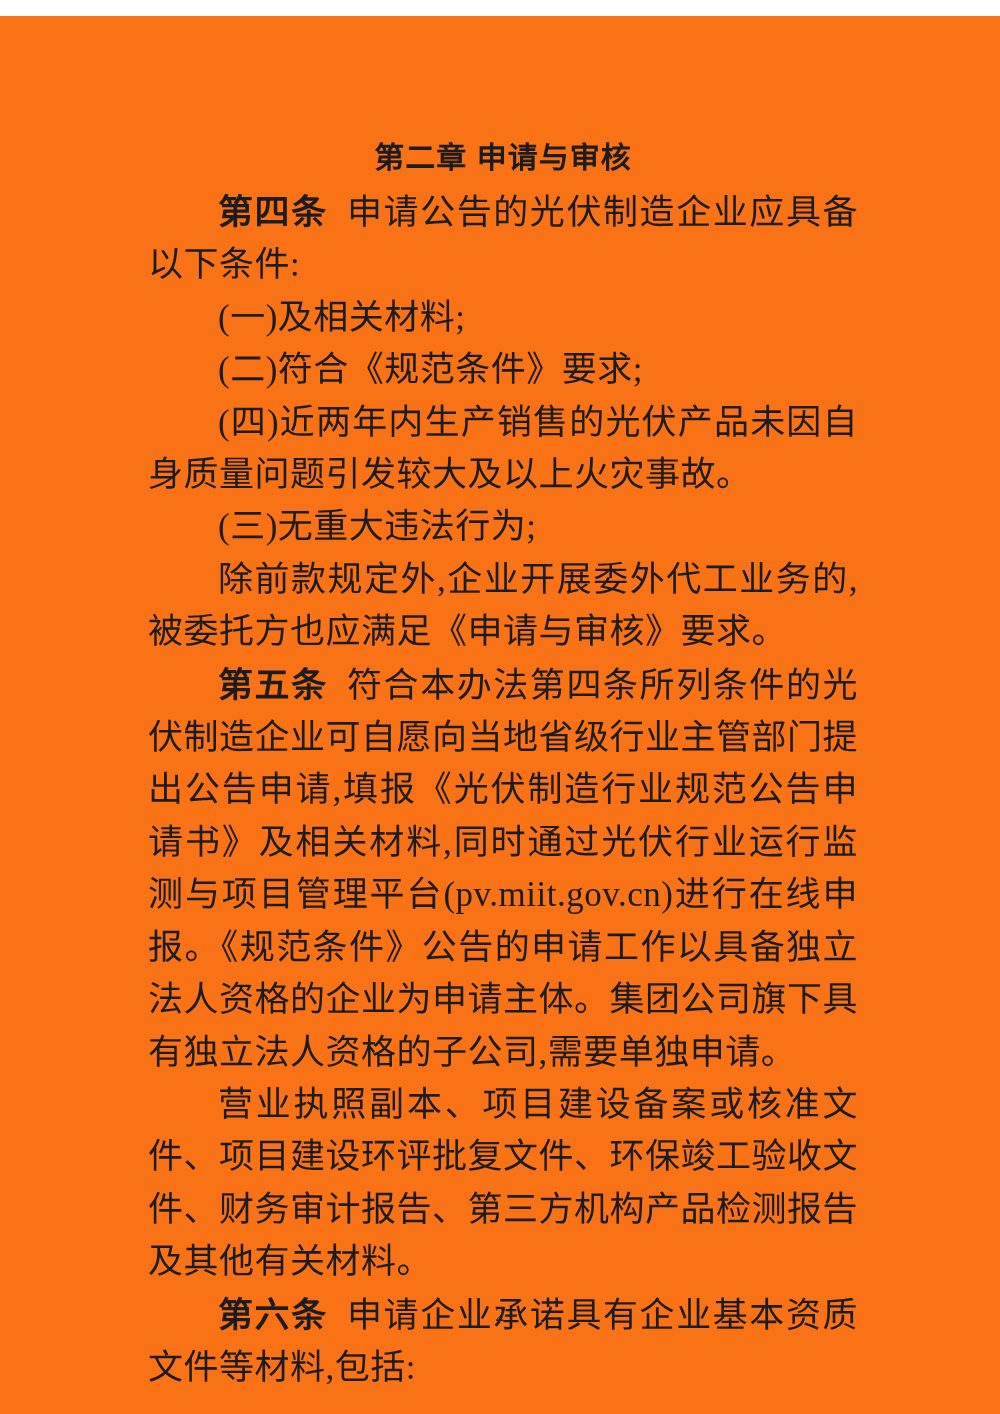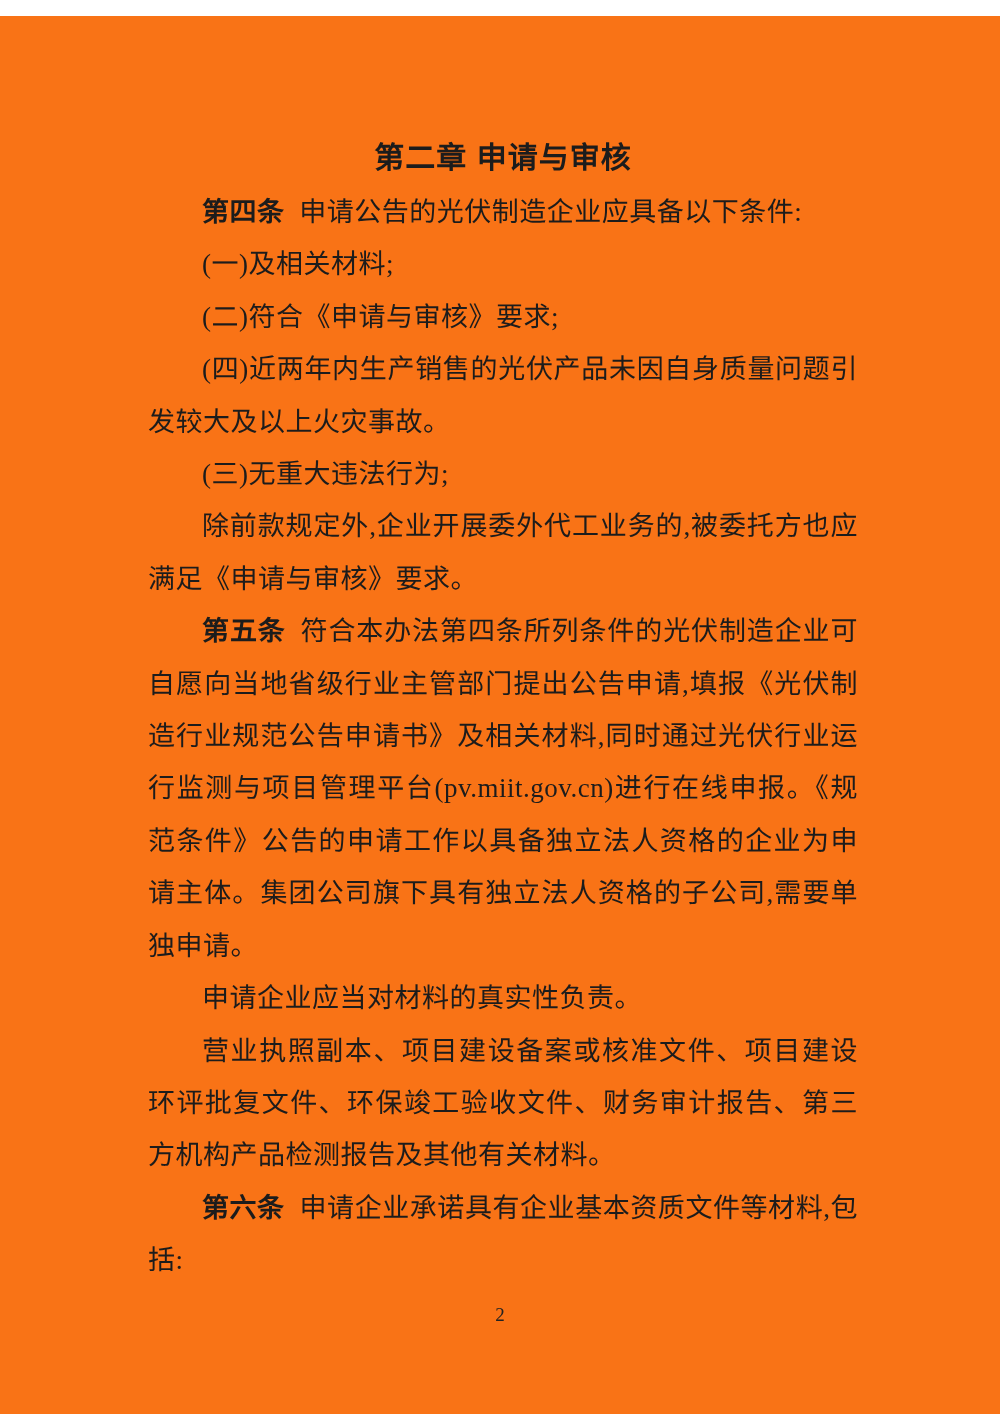--- a/index.html
+++ b/index.html
@@ -28,21 +28,21 @@
     margin: 0 0 2px 0;
     font-size: 30px;
     line-height: 52px;
     font-weight: 700;
     text-align: center;
     font-family: "Liberation Sans", "DejaVu Sans", sans-serif;
     letter-spacing: 1px;
   }
   .para {
     margin: 0;
-    font-size: 27px;
+    font-size: 35px;
     line-height: 52.4px;
     text-align: justify;
     text-indent: 2em;
     letter-spacing: 0.5px;
   }
   .lead {
     font-weight: 700;
     font-family: "Liberation Sans", "DejaVu Sans", sans-serif;
     margin-right: 0.55em;
   }
@@ -65,31 +65,30 @@
 
 <div class="page">
   <div class="content">
 
     <h1 class="chapter-title">第二章 申请与审核</h1>
 
     <p class="para"><span class="lead">第四条</span><span>申请公告的光伏制造企业应具备以下条件:</span></p>
 
     <p class="para"><span>(一)及相关材料;</span></p>
 
-    <p class="para"><span>(二)符合《申请与审核》要求;</span></p>
+    <p class="para"><span>(二)符合《规范条件》要求;</span></p>
 
     <p class="para"><span>(四)近两年内生产销售的光伏产品未因自身质量问题引发较大及以上火灾事故。</span></p>
 
     <p class="para"><span>(三)无重大违法行为;</span></p>
 
     <p class="para"><span>除前款规定外,企业开展委外代工业务的,被委托方也应满足《申请与审核》要求。</span></p>
 
     <p class="para"><span class="lead">第五条</span><span>符合本办法第四条所列条件的光伏制造企业可自愿向当地省级行业主管部门提出公告申请,填报《光伏制造行业规范公告申请书》及相关材料,同时通过光伏行业运行监测与项目管理平台(pv.miit.gov.cn)进行在线申报。《规范条件》公告的申请工作以具备独立法人资格的企业为申请主体。集团公司旗下具有独立法人资格的子公司,需要单独申请。</span></p>
 
-    <p class="para"><span>申请企业应当对材料的真实性负责。</span></p>
 
     <p class="para"><span>营业执照副本、项目建设备案或核准文件、项目建设环评批复文件、环保竣工验收文件、财务审计报告、第三方机构产品检测报告及其他有关材料。</span></p>
 
     <p class="para"><span class="lead">第六条</span><span>申请企业承诺具有企业基本资质文件等材料,包括:</span></p>
 
   </div>
 
   <div class="page-number">2</div>
 </div>
 

